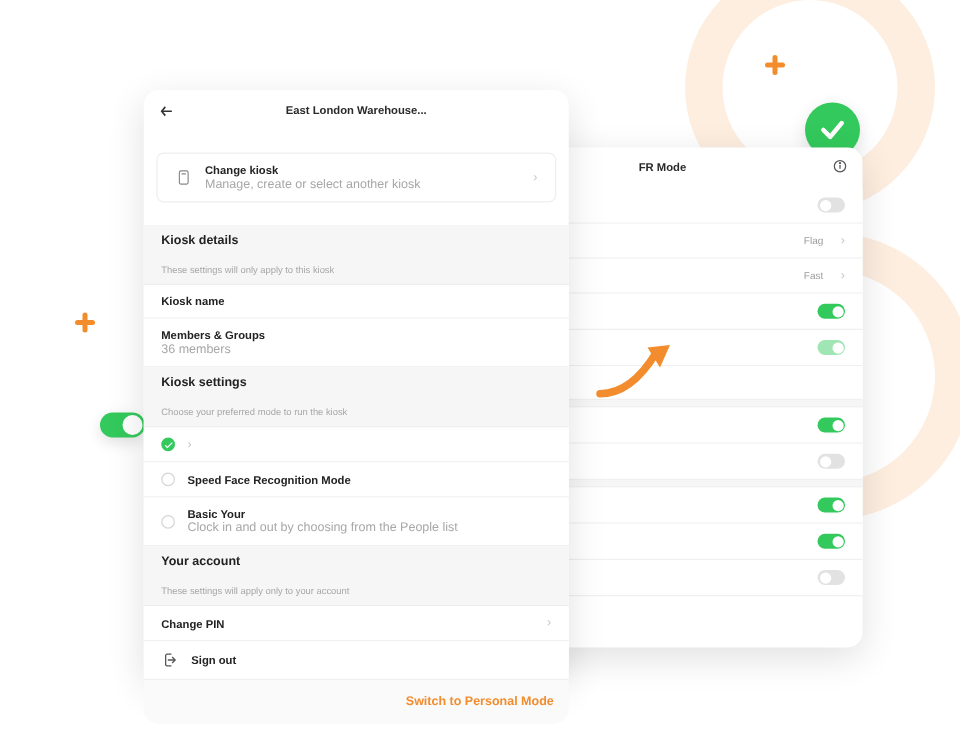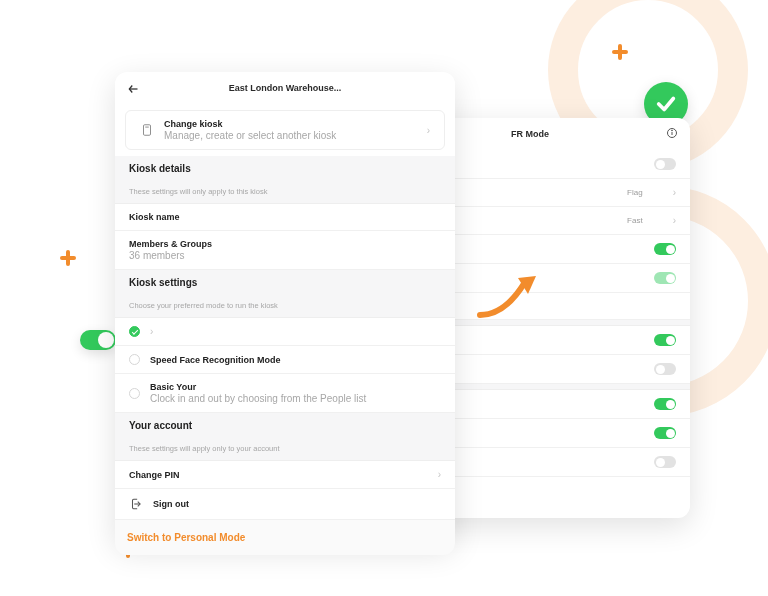--- a/index.html
+++ b/index.html
@@ -77,21 +77,21 @@
   .row {
     display: flex; align-items: center; padding: 8px 14px;
     border-bottom: 1px solid #f0f0f0; gap: 10px;
     background: #fff;
   }
   .row .icon { width: 14px; height: 14px; flex-shrink: 0; }
   .row .txt { flex: 1; }
   .row .title { font-weight: 600; font-size: 9px; color: #222; }
   .row .sub { font-size: 10px; color: #a7a7a7; margin-top: 1px; }
   .row .chev { color: #c7c7c7; font-size: 10px; }
-  .row .val { font-size: 8px; color: #9c9c9c; margin-right: 20px; }
+  .row .val { font-size: 8px; color: #9c9c9c; margin-right: 4px; }
 
   .section {
     background: #f6f6f7; padding: 7px 14px;
     border-bottom: 1px solid #eee;
   }
   .section .title { font-weight: 700; font-size: 10px; color: #222; }
   .section .sub { font-size: 7.5px; color: #a7a7a7; margin-top: 13px; }
 
   .radio {
     width: 11px; height: 11px; border-radius: 50%;
@@ -110,21 +110,21 @@
   }
   .toggle::after {
     content: ""; position: absolute; left: 1.5px; top: 1.5px;
     width: 9px; height: 9px; border-radius: 50%; background: #fff;
   }
   .toggle.on { background: #33c95c; }
   .toggle.on::after { left: auto; right: 1.5px; }
   .toggle.light.on { background: #9fe6b4; }
 
   .footer-btn {
-    text-align: left; color: #f28c2c; font-weight: 700; font-size: 10px;
+    text-align: right; color: #f28c2c; font-weight: 700; font-size: 10px;
     padding: 12px; background: #fafafa;
     border-radius: 0 0 12px 12px;
   }
 
   .arrow {
     position: absolute; left: 470px; top: 270px; pointer-events: none;
   }
 
   .trunc { display:inline-block; max-width: 60px; overflow:hidden; text-overflow: clip; white-space: nowrap; }
   .partial { color: #cfcfcf; font-size: 7.5px; }
@@ -211,21 +211,21 @@
   <div class="header">
     <span class="back-btn">
       <svg viewBox="0 0 24 24" width="14" height="14" fill="none" stroke="#333" stroke-width="2.2">
           <line x1="4" y1="12" x2="18" y2="12"></line>
           <polyline points="9 6 4 12 9 18"></polyline>
         </svg>
     </span>
     <span>East London Warehouse...</span>
   </div>
 
-  <div class="row" style="margin:6px 10px;border:1px solid #eee;border-radius:6px">
+  <div class="row" style="margin:18px 10px;border:1px solid #eee;border-radius:6px">
     <span class="icon">
       <svg viewBox="0 0 24 24" width="14" height="14" fill="none" stroke="#888" stroke-width="1.6">
           <rect x="6" y="3" width="12" height="18" rx="2"></rect>
           <line x1="9" y1="7" x2="15" y2="7"></line>
         </svg>
     </span>
     <div class="txt">
       <div class="title">Change kiosk</div>
       <div class="sub">Manage, create or select another kiosk</div>
     </div>

